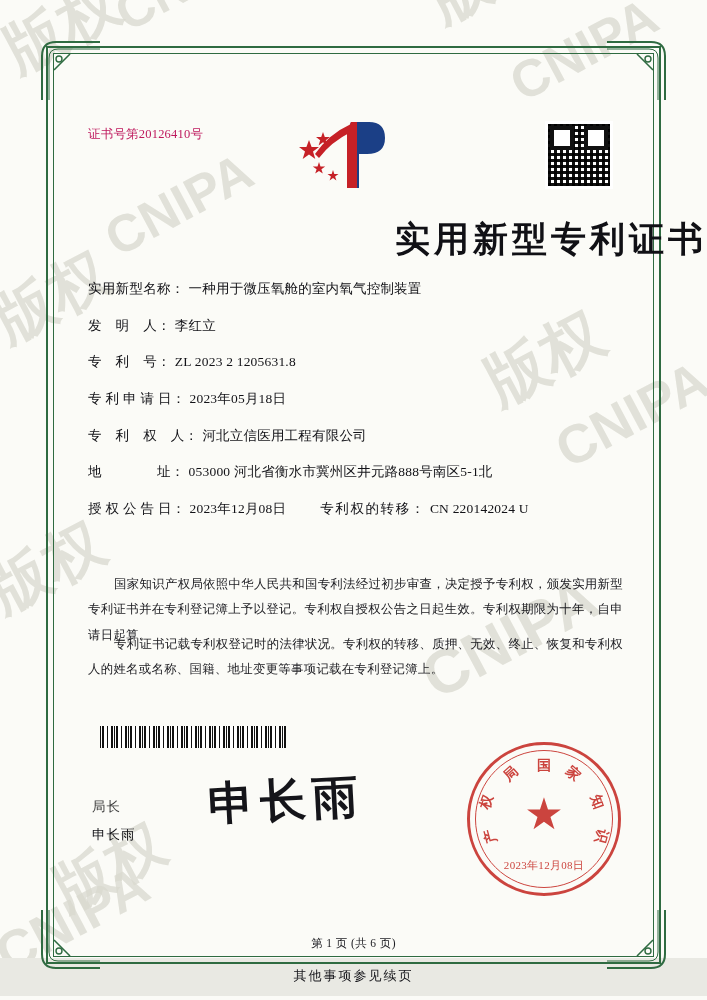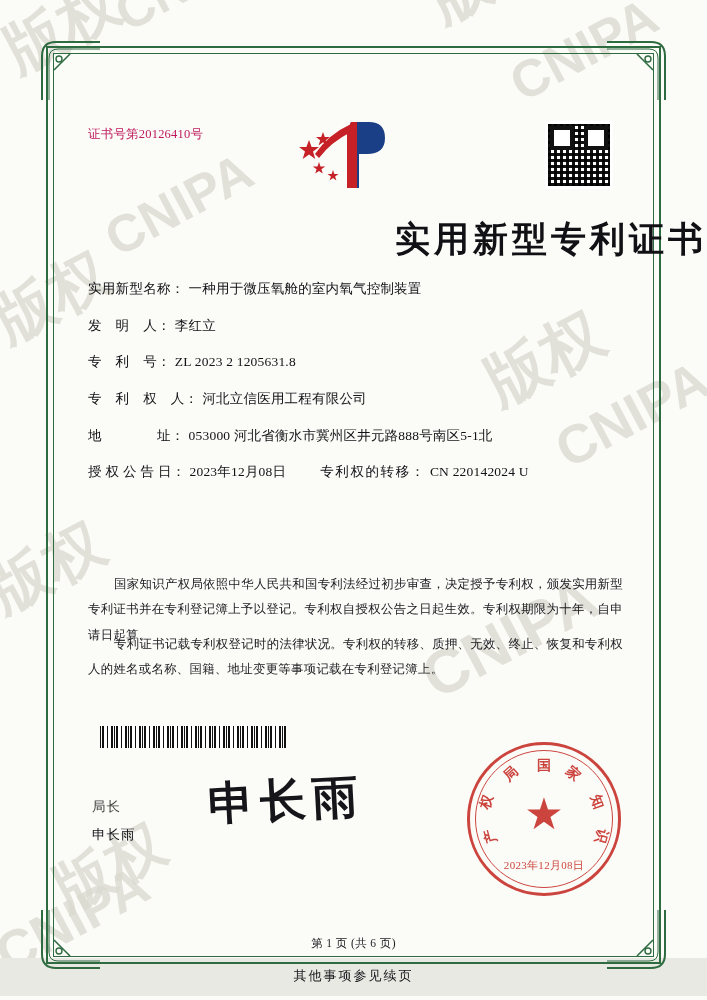--- a/index.html
+++ b/index.html
@@ -360,20 +360,24 @@
       <div class="field-row">
         <span class="f-label">发　明　人：</span>
         <span class="f-value">李红立</span>
       </div>
 
       <div class="field-row">
         <span class="f-label">专　利　号：</span>
         <span class="f-value">ZL 2023 2 1205631.8</span>
       </div>
 
+      <div class="field-row">
+        <span class="f-label">专 利 申 请 日：</span>
+        <span class="f-value">2023年05月18日</span>
+      </div>
 
       <div class="field-row">
         <span class="f-label">专　利　权　人：</span>
         <span class="f-value">河北立信医用工程有限公司</span>
       </div>
 
       <div class="field-row">
         <span class="f-label">地　　　　址：</span>
         <span class="f-value">053000 河北省衡水市冀州区井元路888号南区5-1北</span>
       </div>

